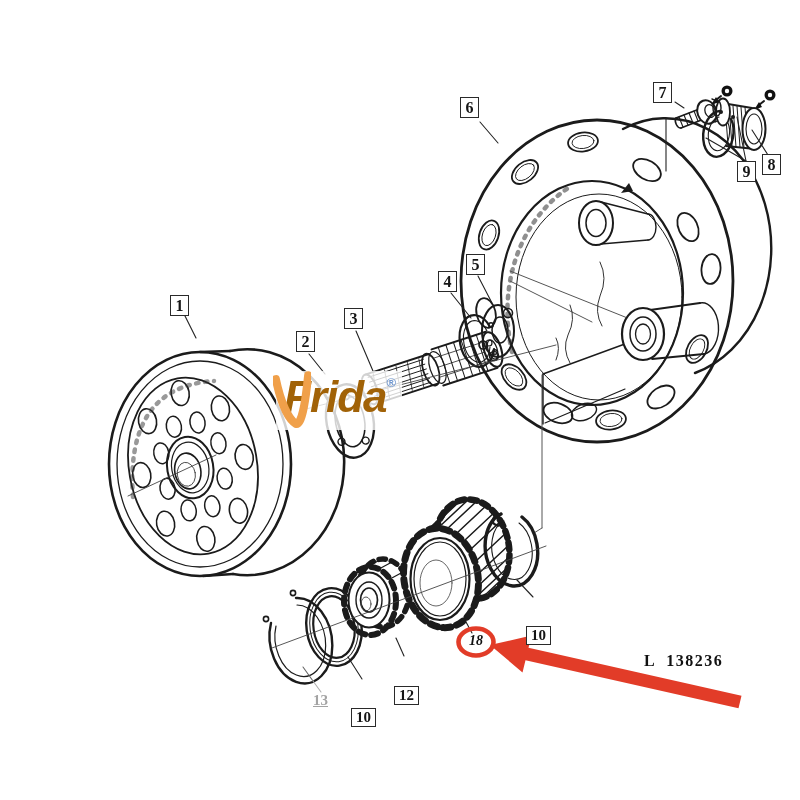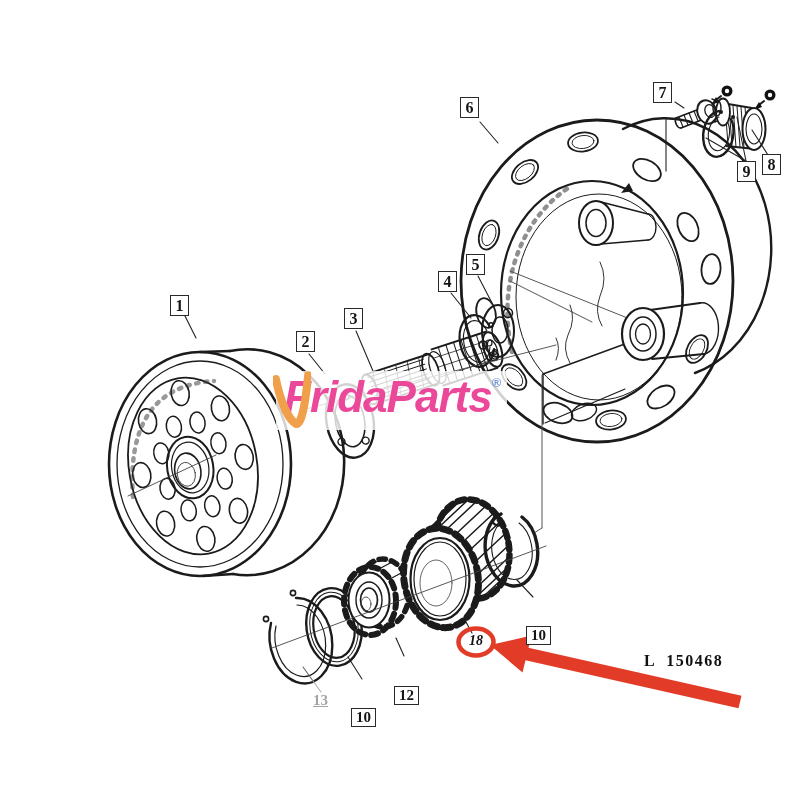--- a/index.html
+++ b/index.html
@@ -7,21 +7,21 @@
          font-family:"Liberation Sans",sans-serif;}
   .stage svg{position:absolute;left:0;top:0;}
   .plabel{position:absolute;border:1.6px solid #2a2a2a;background:#fff;color:#151515;
           font:700 16px "Liberation Serif",serif;line-height:19px;padding:0 4px;
           text-align:center;min-width:9px;}
   .plabel.small{font-size:15px;line-height:17px;border-width:1.4px;margin-top:31px;}
   .freelabel{position:absolute;color:#111;font:700 italic 14px "Liberation Serif",serif;}
   .fadedlabel{position:absolute;color:#a3a3a3;font:700 15px "Liberation Serif",serif;}
   .watermark{position:absolute;left:276px;top:371px;height:55px;display:flex;
              align-items:flex-start;background:rgba(255,255,255,0.80);padding:2px 6px 2px 8px;}
-  .wm-text{color:#ec4899;font:italic 800 44px/48px "Liberation Sans",sans-serif;
+  .wm-text{color:#a16207;font:italic 800 44px/48px "Liberation Sans",sans-serif;
            letter-spacing:-1px;text-shadow:0 0 2px #fff;}
   .wm-reg{color:#6e96cf;font:700 13px "Liberation Sans",sans-serif;margin-top:2px;}
   .wm-swoosh{margin:0 -5px 0 -3px;}
   .docnum{position:absolute;left:644px;top:652px;color:#111;white-space:pre;
           font:700 16px "Liberation Serif",serif;letter-spacing:1.5px;}
 </style>
 </head>
 <body>
 
 <div class="stage">
@@ -328,34 +328,33 @@
     <polygon points="490,645 531.5,635.6 528.5,647.7 741.5,695.7 738.5,708.3 525.5,660.3 522.5,672.4" fill="#e23c28" stroke="none"></polygon>
     <ellipse cx="476" cy="642" rx="17.5" ry="13.5" fill="none" stroke="#e23c28" stroke-width="4.6"></ellipse>
   </g>
 </svg>
 
 <div class="watermark">
   <span class="wm-text">Frida</span>
   <svg class="wm-swoosh" width="38" height="60" viewBox="0 0 40 62">
     <path d="M3,8 C8,32 16,50 24,55 C30,57 34,34 37,4" fill="none" stroke="#f0a04a" stroke-width="8.5" stroke-linecap="round"></path>
   </svg>
-  <span class="wm-text">Parts</span>
   <span class="wm-reg">®</span>
 </div>
 
 <div class="plabel" style="left:170px;top:295px;">1</div>
 <div class="plabel" style="left:296px;top:331px;">2</div>
 <div class="plabel" style="left:344px;top:308px;">3</div>
 <div class="plabel" style="left:438px;top:271px;">4</div>
 <div class="plabel" style="left:466px;top:254px;">5</div>
 <div class="plabel" style="left:460px;top:97px;">6</div>
 <div class="plabel" style="left:653px;top:82px;">7</div>
 <div class="plabel" style="left:762px;top:154px;">8</div>
 <div class="plabel" style="left:737px;top:161px;">9</div>
 <div class="plabel small" style="left:526px;top:595px;">10</div>
 <div class="plabel small" style="left:351px;top:677px;">10</div>
 <div class="plabel small" style="left:394px;top:655px;">12</div>
 <div class="freelabel" style="left:469px;top:633px;">18</div>
 <div class="fadedlabel" style="left:313px;top:692px;text-decoration:underline;">13</div>
 
-<div class="docnum">L  150468</div>
+<div class="docnum">L  138236</div>
 
 </div>
 
 </body></html>

